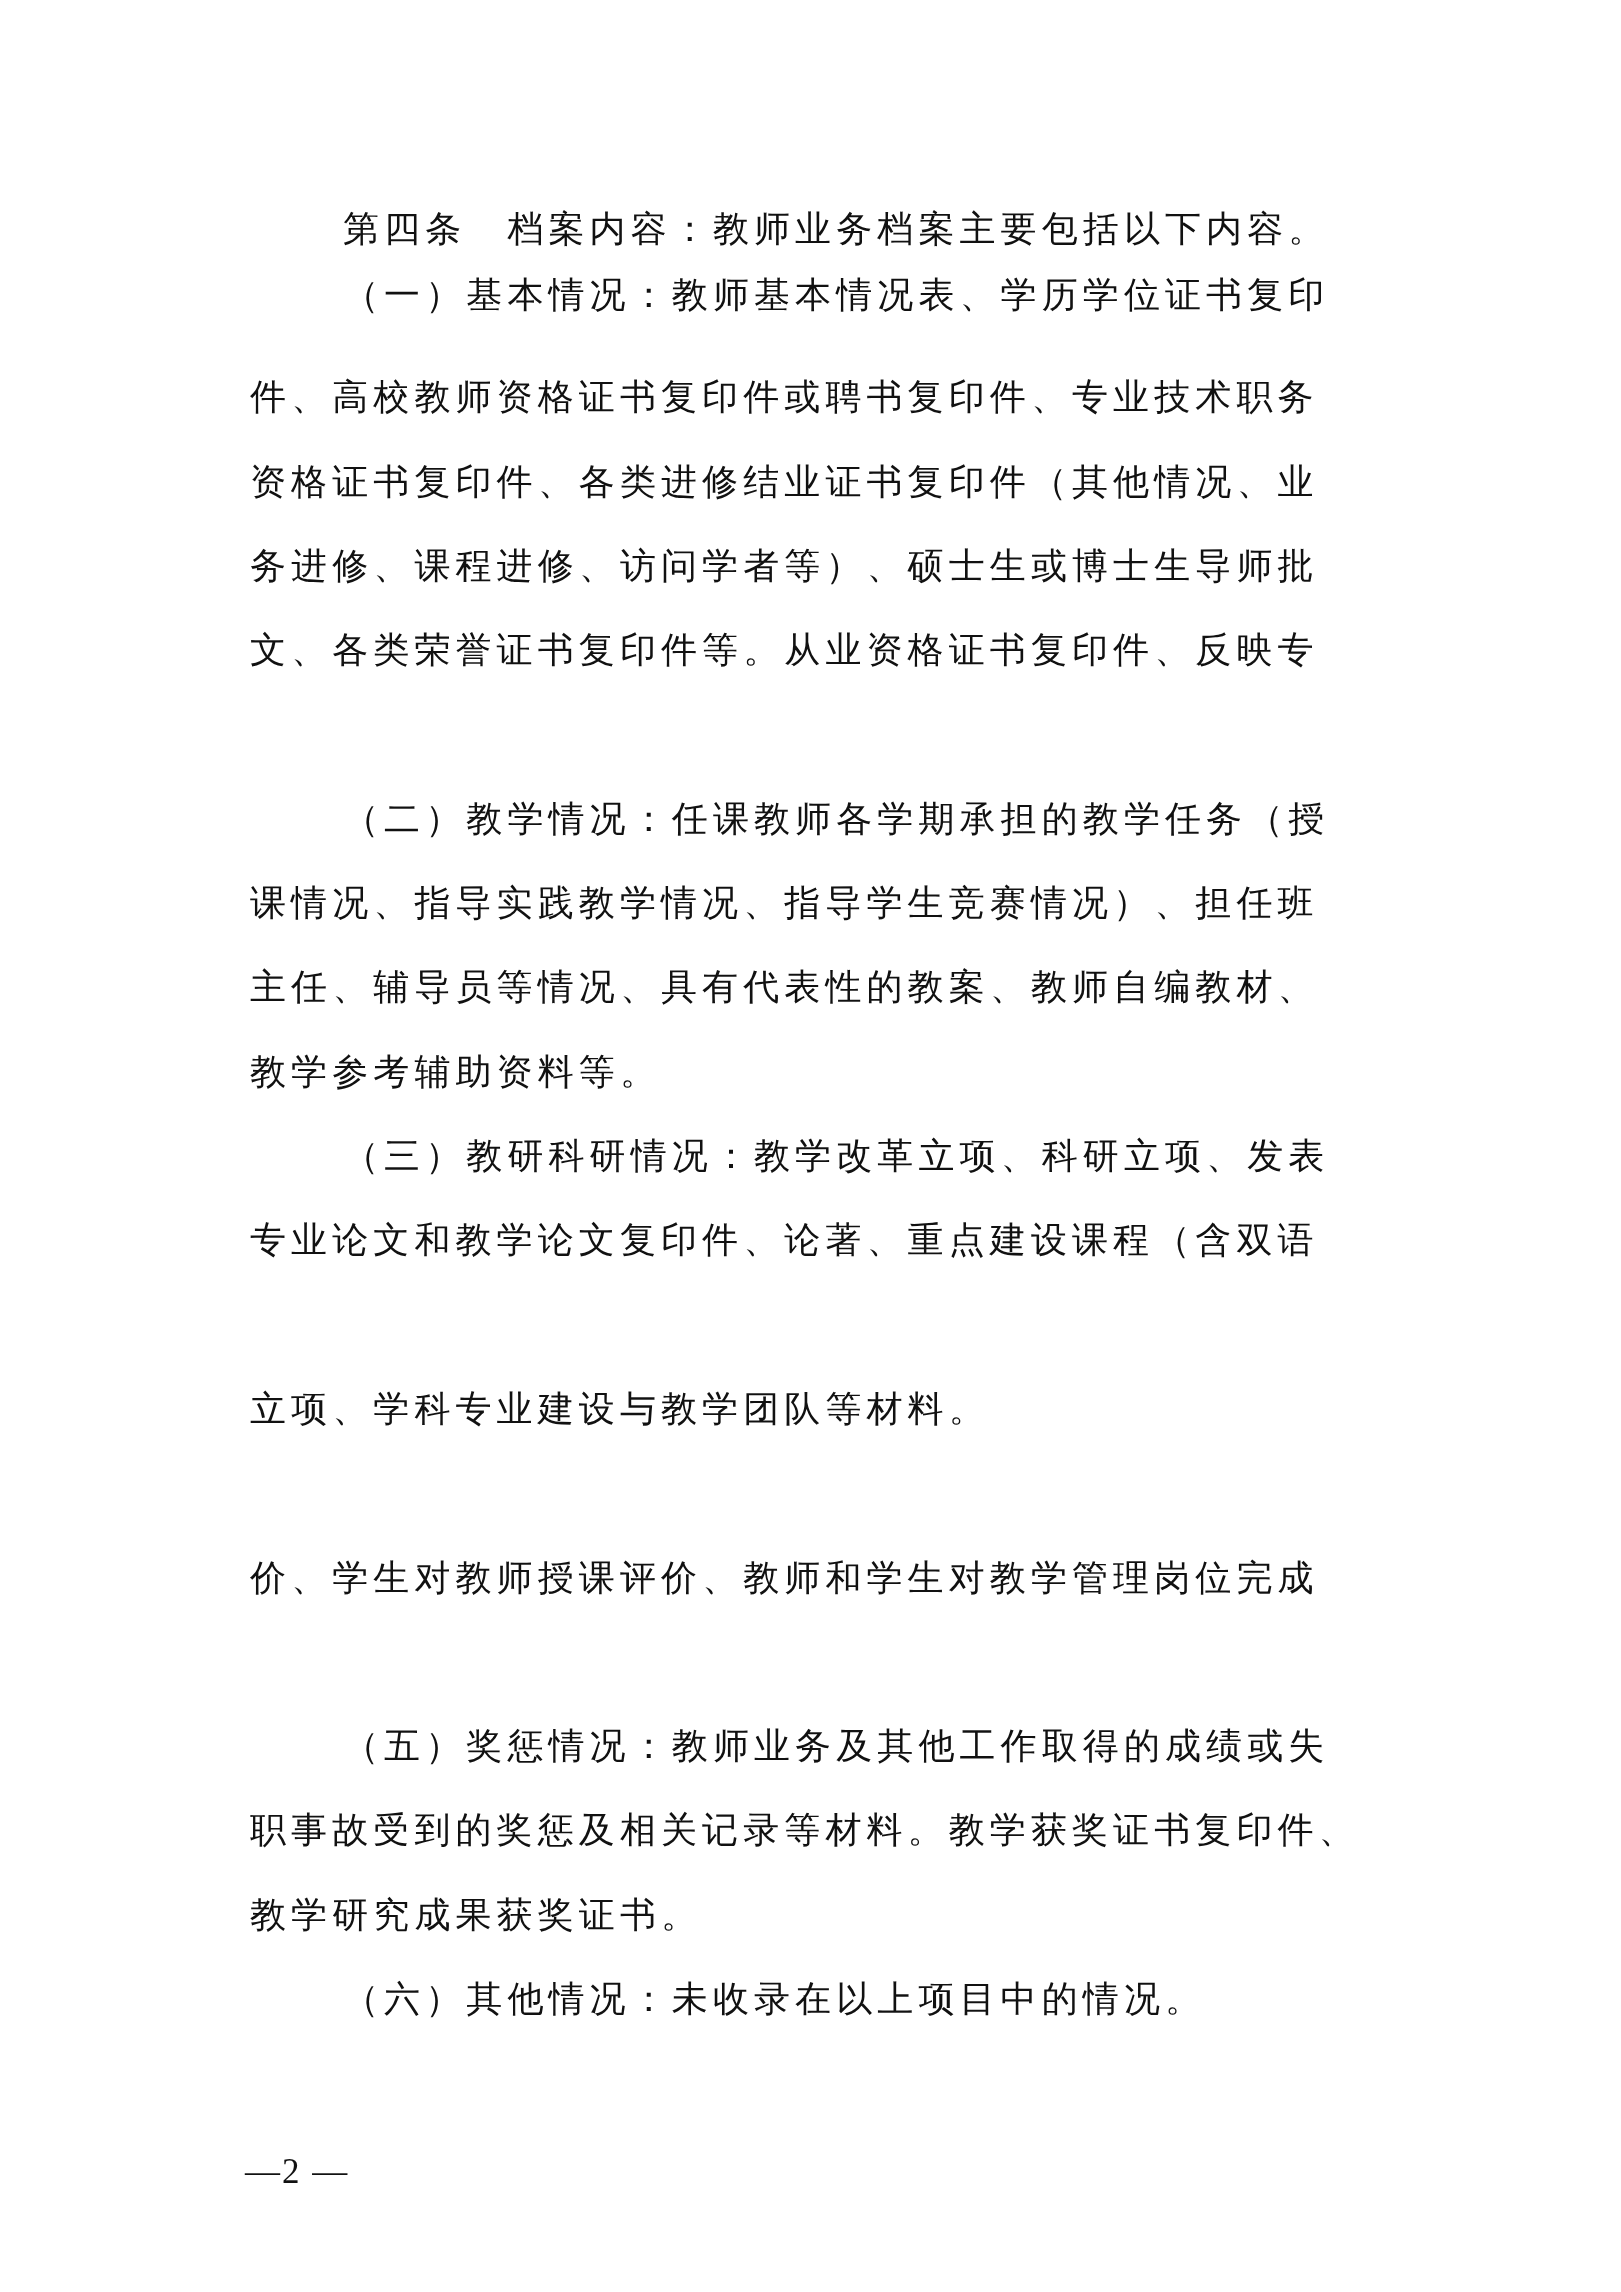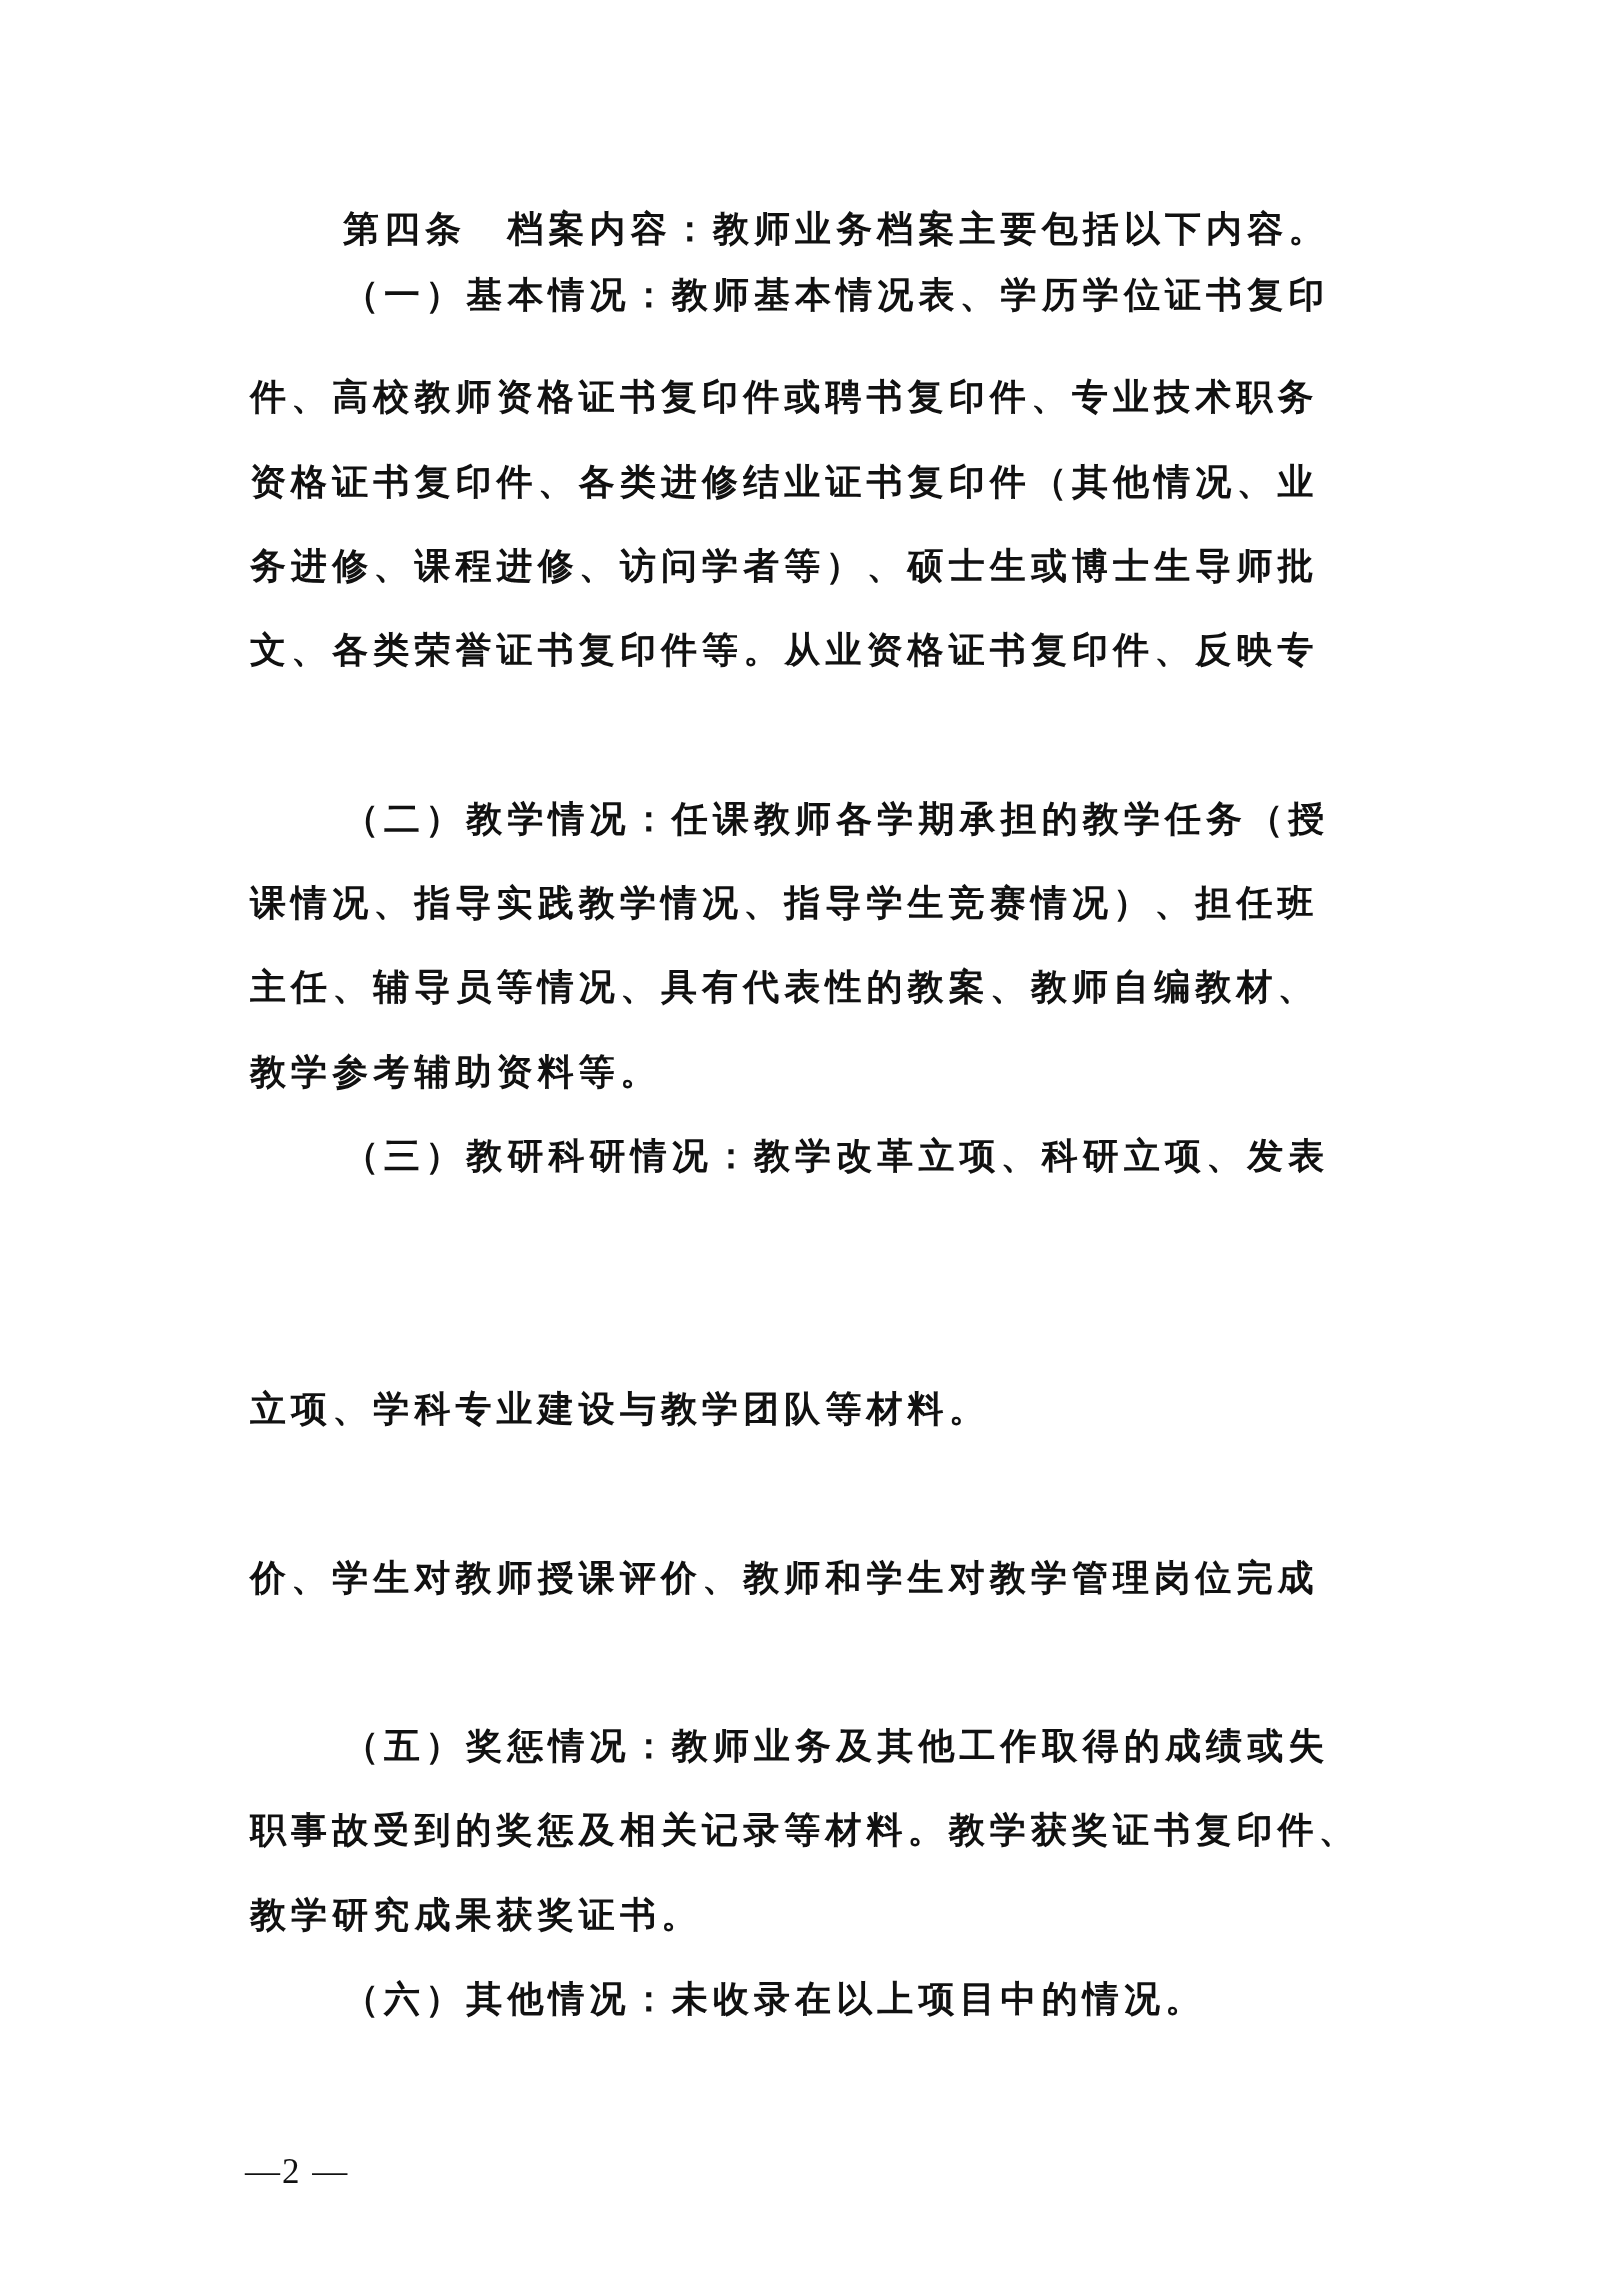--- a/index.html
+++ b/index.html
@@ -24,21 +24,21 @@
     .line {
       position: absolute;
       left: 250px;
       width: 1166px;
       font-size: 36px;
       line-height: 45px;
       height: 45px;
       white-space: nowrap;
       letter-spacing: 5.1px;
       font-family: "DejaVu Sans", "Liberation Sans", sans-serif;
-      font-weight: bold;
+      font-weight: normal;
     }
     .indent { left: 343px; }
     .page-number {
       position: absolute;
       left: 245px;
       top: 2152px;
       font-size: 35px;
       line-height: 39px;
       font-family: "Liberation Serif", "DejaVu Serif", serif;
       letter-spacing: 2px;
@@ -55,20 +55,21 @@
   <div class="line" style="top:459px">资格证书复印件、各类进修结业证书复印件（其他情况、业</div>
   <div class="line" style="top:543px">务进修、课程进修、访问学者等）、硕士生或博士生导师批</div>
   <div class="line" style="top:627px">文、各类荣誉证书复印件等。从业资格证书复印件、反映专</div>
 
   <div class="line indent" style="top:796px">（二）教学情况：任课教师各学期承担的教学任务（授</div>
   <div class="line" style="top:880px">课情况、指导实践教学情况、指导学生竞赛情况）、担任班</div>
   <div class="line" style="top:964px">主任、辅导员等情况、具有代表性的教案、教师自编教材、</div>
   <div class="line" style="top:1049px">教学参考辅助资料等。</div>
 
   <div class="line indent" style="top:1133px">（三）教研科研情况：教学改革立项、科研立项、发表</div>
+  <div class="line" style="top:1217px">专业论文和教学论文复印件、论著、重点建设课程（含双语</div>
   <div class="line" style="top:1386px">立项、学科专业建设与教学团队等材料。</div>
 
   <div class="line" style="top:1555px">价、学生对教师授课评价、教师和学生对教学管理岗位完成</div>
 
   <div class="line indent" style="top:1723px">（五）奖惩情况：教师业务及其他工作取得的成绩或失</div>
   <div class="line" style="top:1807px">职事故受到的奖惩及相关记录等材料。教学获奖证书复印件、</div>
   <div class="line" style="top:1892px">教学研究成果获奖证书。</div>
 
   <div class="line indent" style="top:1976px">（六）其他情况：未收录在以上项目中的情况。</div>
 

